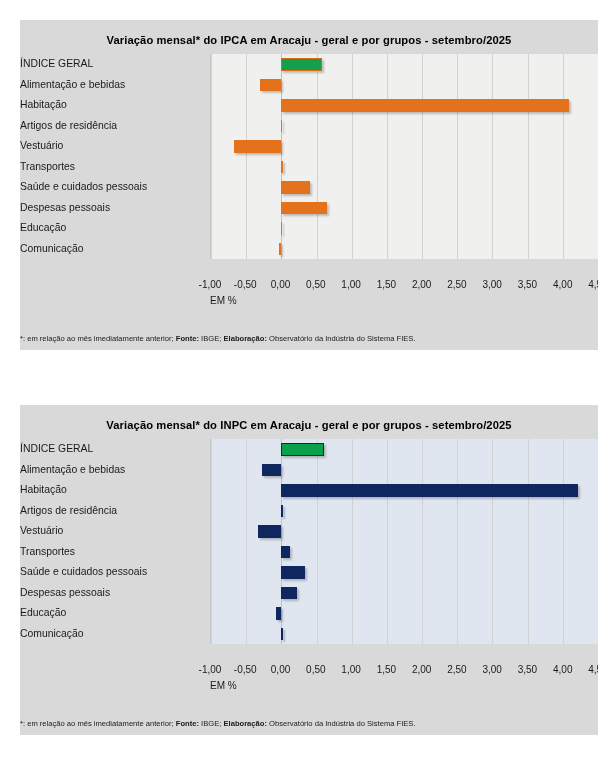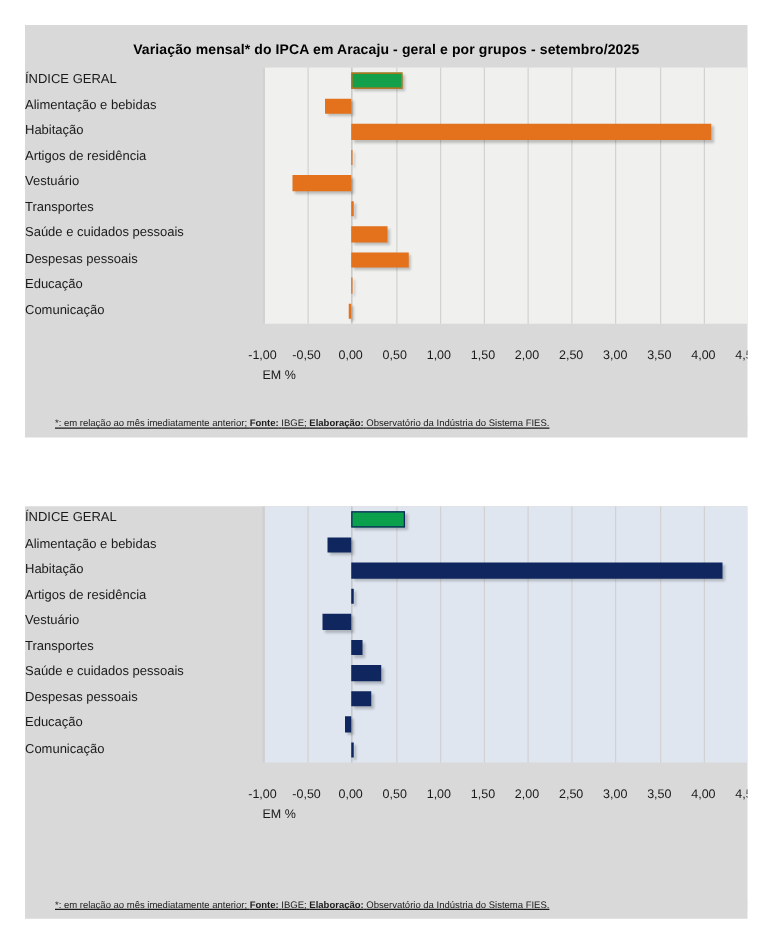--- a/index.html
+++ b/index.html
@@ -93,27 +93,26 @@
     font-size: 10px;
     color: #1a1a1a;
     margin-top: 18px;
     margin-left: 190px;
   }
 
   .footnote {
     position: absolute;
     left: 0; right: 0;
     bottom: 6px;
-    padding: 0 24px;
+    padding: 0 0;
     font-size: 7.6px;
     color: #1a1a1a;
     background: #d9d9d9;
     line-height: 1.3;
     white-space: nowrap;
-    text-decoration: underline;
   }
   .footnote b { font-weight: bold; }
 </style>
 </head>
 <body>
 
 <div class="page">
 
   <div class="panel ipca">
     <div class="chart-title">Variação  mensal* do IPCA em Aracaju  - geral e por grupos - setembro/2025</div>
@@ -202,20 +201,21 @@
     <div class="footnote">
       <span>*: em relação ao mês imediatamente  anterior;</span>
       <b>Fonte:</b>
       <span>IBGE;</span>
       <b>Elaboração:</b>
       <span>Observatório da Indústria do Sistema FIES.</span>
     </div>
   </div>
 
   <div class="panel inpc">
+    <div class="chart-title">Variação  mensal* do INPC em Aracaju  - geral e por grupos - setembro/2025</div>
 
     <div class="plot-wrap">
       <div class="cat-col" id="cats-inpc">
           <div class="cat">ÍNDICE GERAL</div>
           <div class="cat">Alimentação e bebidas</div>
           <div class="cat">Habitação</div>
           <div class="cat">Artigos de residência</div>
           <div class="cat">Vestuário</div>
           <div class="cat">Transportes</div>
           <div class="cat">Saúde e cuidados pessoais</div>

